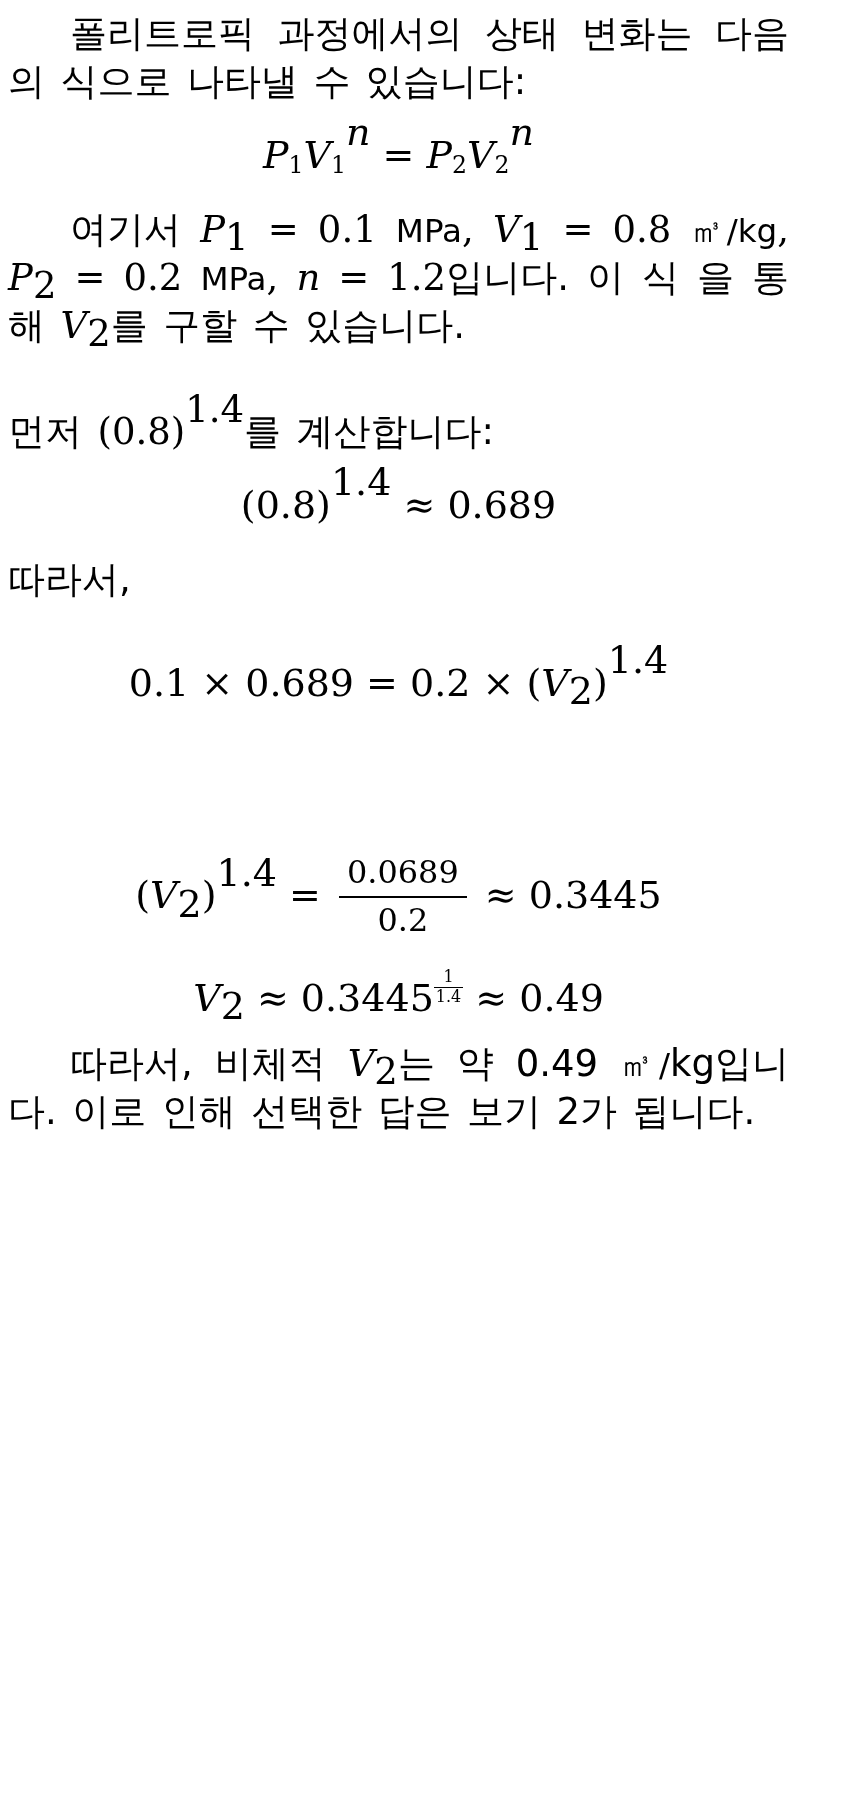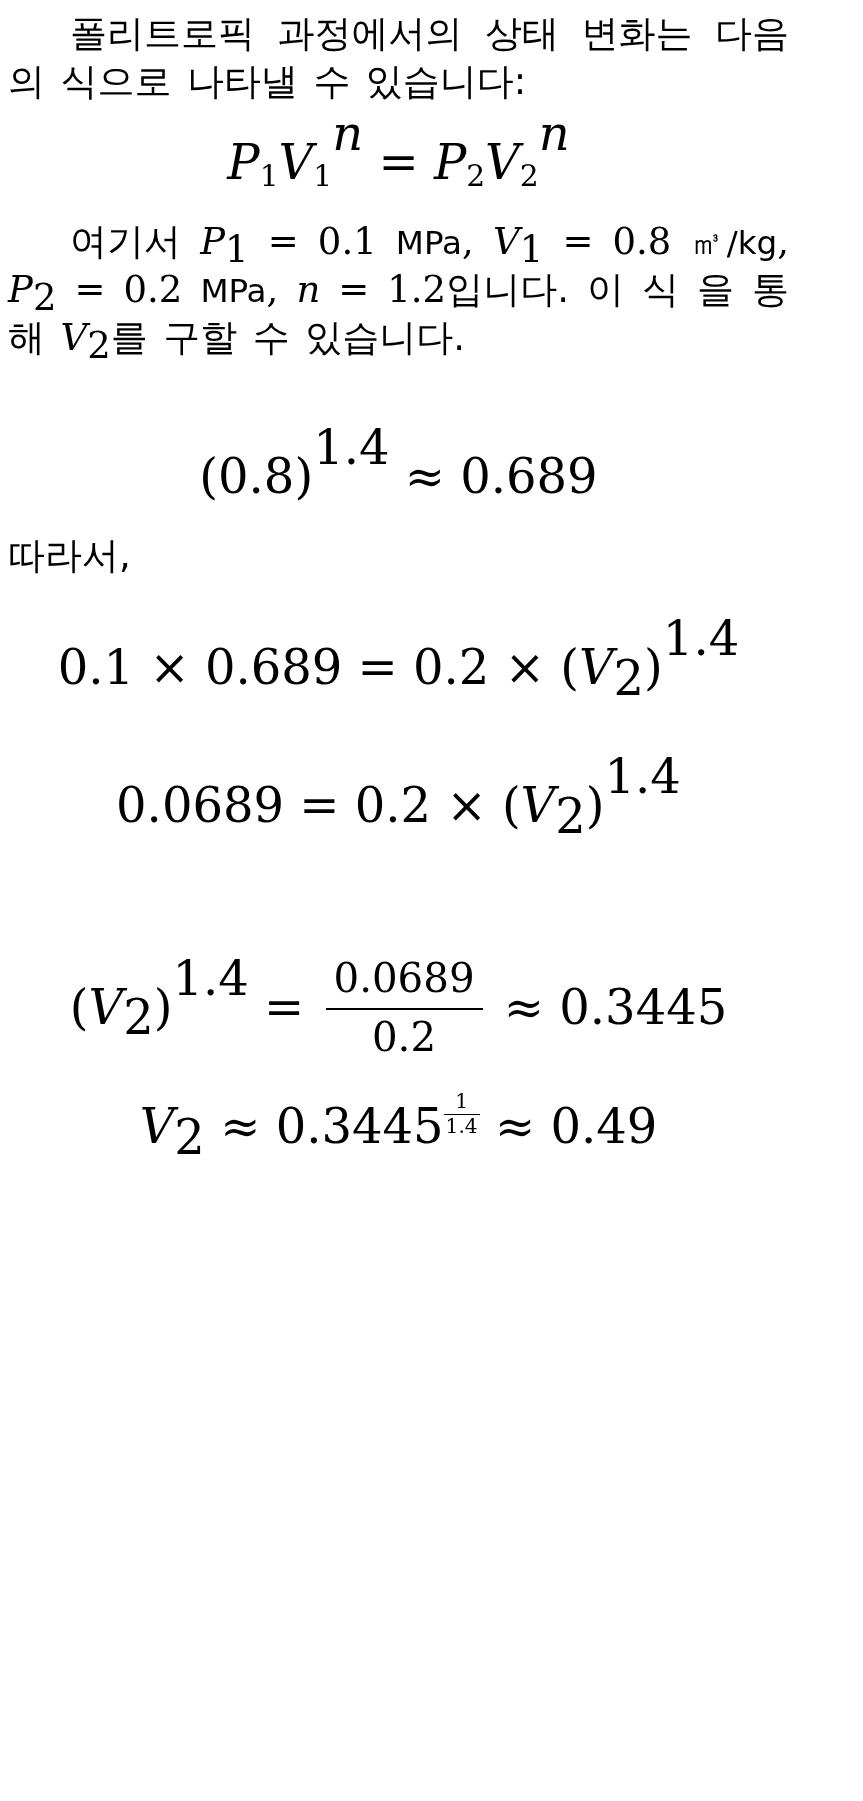--- a/index.html
+++ b/index.html
@@ -32,21 +32,21 @@
     margin: 0 0 4px 0;
   }
   .para.indent {
     text-indent: 62px;
   }
 
   
   .math {
     font-family: "DejaVu Serif", serif;
     text-align: center;
-    font-size: 48px;
+    font-size: 38px;
     line-height: 1.25;
     margin: 26px 0 26px 0;
     white-space: nowrap;
   }
   .math.tight { margin: 18px 0 18px 0; }
 
   
   .mi {
     font-family: "DejaVu Serif", serif;
     font-style: italic;
@@ -138,20 +138,23 @@
 
   <p class="para indent">
     <span>여기서 </span><span class="mi">P</span><sub class="mn">1</sub><span class="mn"> = 0.1 </span><span class="unit">MPa</span><span class="mn">, </span><span class="mi">V</span><sub class="mn">1</sub><span class="mn"> = 0.8 </span><span class="unit">㎥/kg</span><span class="mn">,</span>
     <span class="mi">P</span><sub class="mn">2</sub><span class="mn"> = 0.2 </span><span class="unit">MPa</span><span class="mn">, </span><span class="mi">n</span><span class="mn"> = 1.2</span><span>입니다. 이 식</span>
     <span>을 통해 </span><span class="mi">V</span><sub class="mn">2</sub><span>를 구할 수 있습니다.</span>
   </p>
 
   <div class="spacer-md"></div>
 
 
+  <p class="para">
+    <span>먼저 </span><span class="mn">(0.8)</span><sup class="mn">1.4</sup><span>를 계산합니다:</span>
+  </p>
 
   <div class="math">
     <span class="mn">(0.8)</span><sup class="mn">1.4</sup>
     <span class="mo">≈</span>
     <span class="mn">0.689</span>
   </div>
 
   <p class="para">
     <span>따라서,</span>
   </p>
@@ -163,27 +166,20 @@
     <span class="mo">×</span>
     <span class="mn">0.689</span>
     <span class="mo">=</span>
     <span class="mn">0.2</span>
     <span class="mo">×</span>
     <span class="mn">(</span><span class="mi">V</span><sub class="mn">2</sub><span class="mn">)</span><sup class="mn">1.4</sup>
   </div>
 
   <div class="spacer-sm"></div>
 
-  <div class="math">
-    <span class="mn">0.0689</span>
-    <span class="mo">=</span>
-    <span class="mn">0.2</span>
-    <span class="mo">×</span>
-    <span class="mn">(</span><span class="mi">V</span><sub class="mn">2</sub><span class="mn">)</span><sup class="mn">1.4</sup>
-  </div>
 
   <div class="spacer-lg"></div>
 
   <div class="math">
     <span class="mn">(</span><span class="mi">V</span><sub class="mn">2</sub><span class="mn">)</span><sup class="mn">1.4</sup>
     <span class="mo">=</span>
     <span class="frac">
       <span class="num mn">0.0689</span>
       <span class="den mn">0.2</span>
     </span>
@@ -193,14 +189,17 @@
 
 
   <div class="math tight">
     <span class="mi">V</span><sub class="mn">2</sub>
     <span class="mo">≈</span>
     <span class="mn">0.3445</span><span class="sfrac"><span class="num">1</span><span class="den">1.4</span></span>
     <span class="mo">≈</span>
     <span class="mn">0.49</span>
   </div>
 
+  <p class="para indent">
+    <span>따라서, 비체적 </span><span class="mi">V</span><sub class="mn">2</sub><span>는 약 0.49 </span><span class="unit">㎥/</span><span>kg입니다. 이로 인해 선택한 답은 보</span><span>기 2가 됩니다.</span>
+  </p>
 
 </div>
 
 </body></html>

